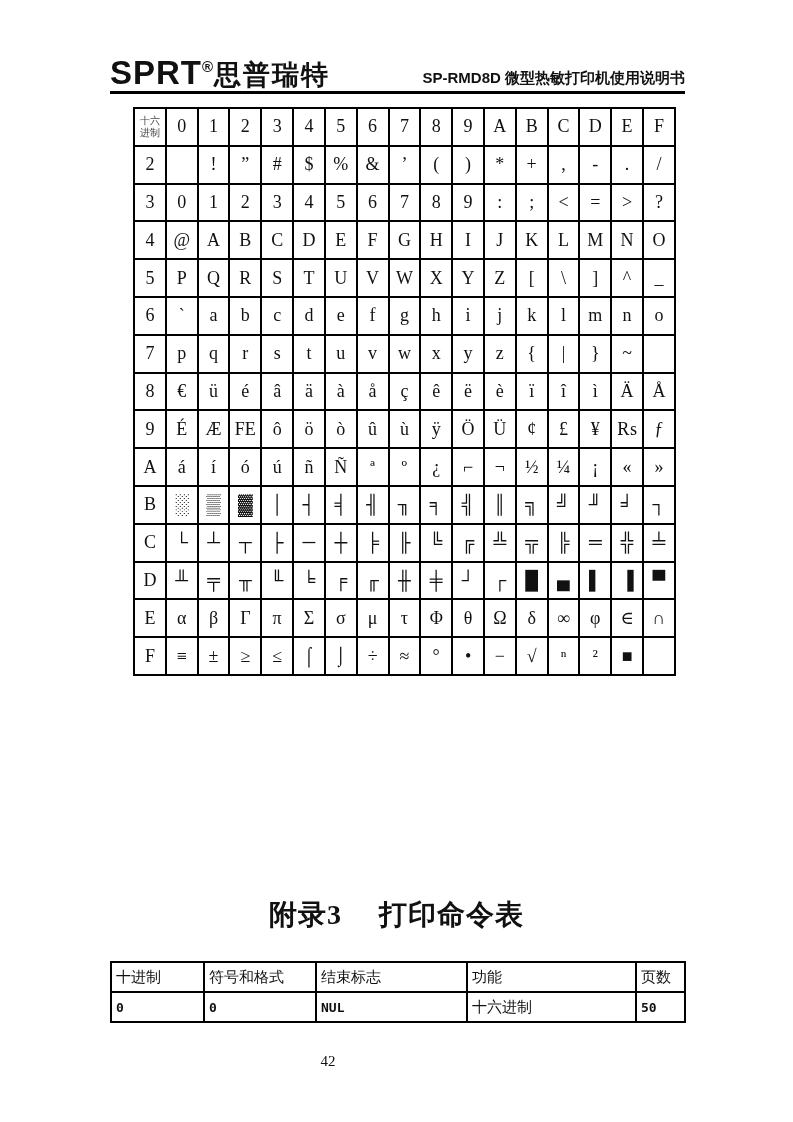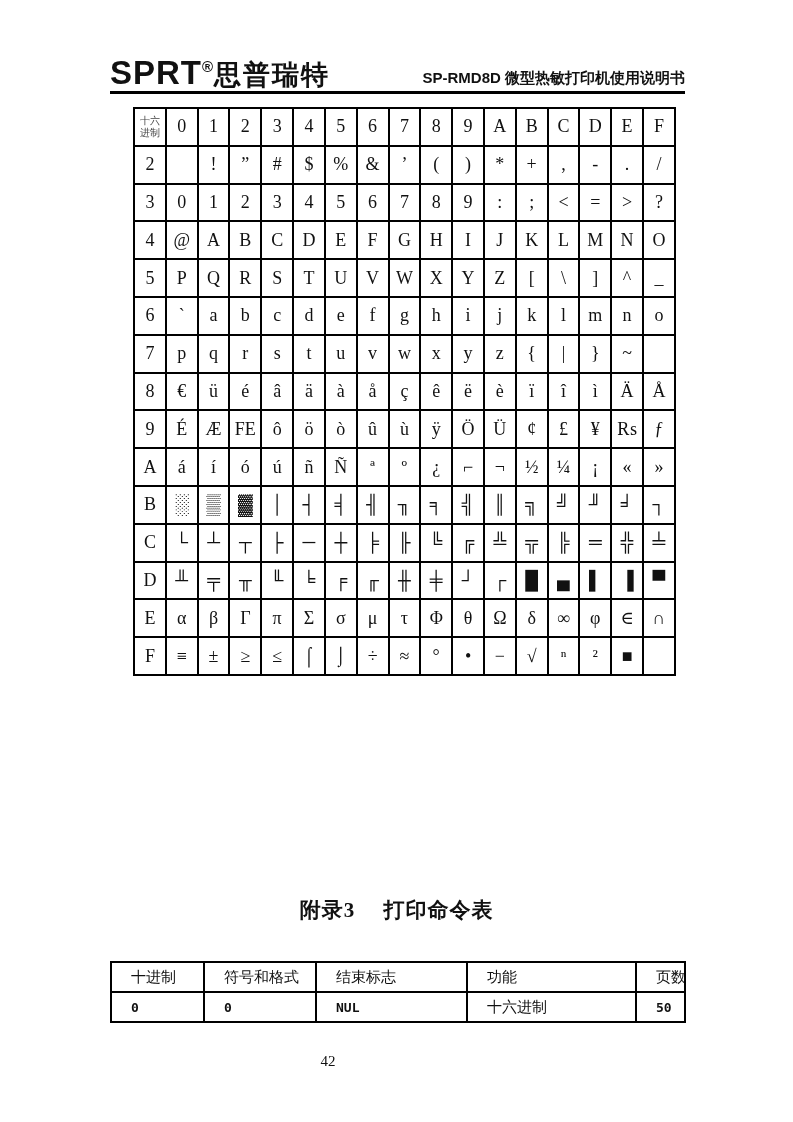--- a/index.html
+++ b/index.html
@@ -31,30 +31,30 @@
   .charmap td{
     border:2px solid #000;text-align:center;vertical-align:middle;
     height:35.8px;padding:0;font-size:18px;overflow:hidden;
     font-family:"Liberation Serif","DejaVu Serif","DejaVu Sans",serif;
   }
   .charmap td.corner{font-size:10px;line-height:1.15;color:#444;}
   .charmap td.shade{font-size:20px;}
   
   .appendix-title{
     position:absolute;left:0;top:896px;width:793px;text-align:center;
-    font-weight:bold;font-size:21px;letter-spacing:1px;
+    font-weight:bold;font-size:28px;letter-spacing:1px;
   }
   
   .cmdtable{
     position:absolute;left:110px;top:961px;
     border-collapse:collapse;table-layout:fixed;width:574px;
   }
   .cmdtable td{
     border:2px solid #000;text-align:left;vertical-align:middle;
-    height:28px;padding:0 19px;font-size:15px;white-space:nowrap;overflow:hidden;
+    height:28px;padding:0 4px;font-size:15px;white-space:nowrap;overflow:hidden;
   }
   .cmdtable td.mono{
     font-family:"DejaVu Sans Mono","Liberation Mono",monospace;
     font-weight:bold;font-size:13px;
   }
   
   .page-number{
     position:absolute;left:0;top:1053px;width:656px;text-align:center;
     font-size:15px;
   }

